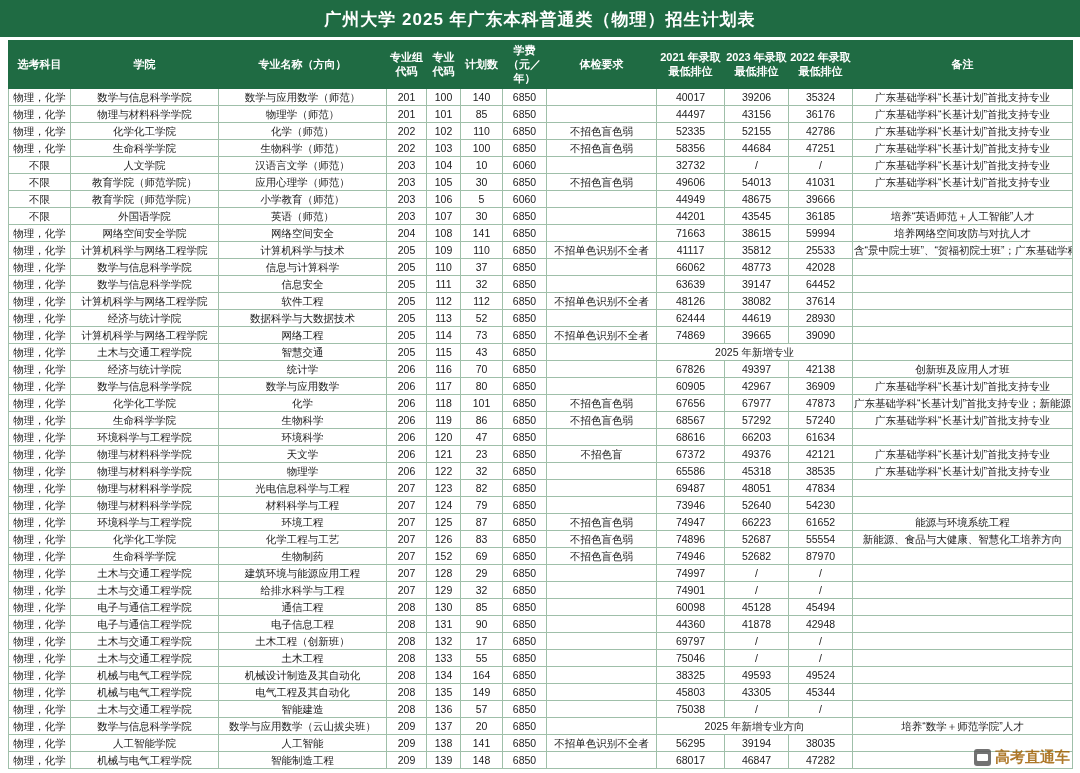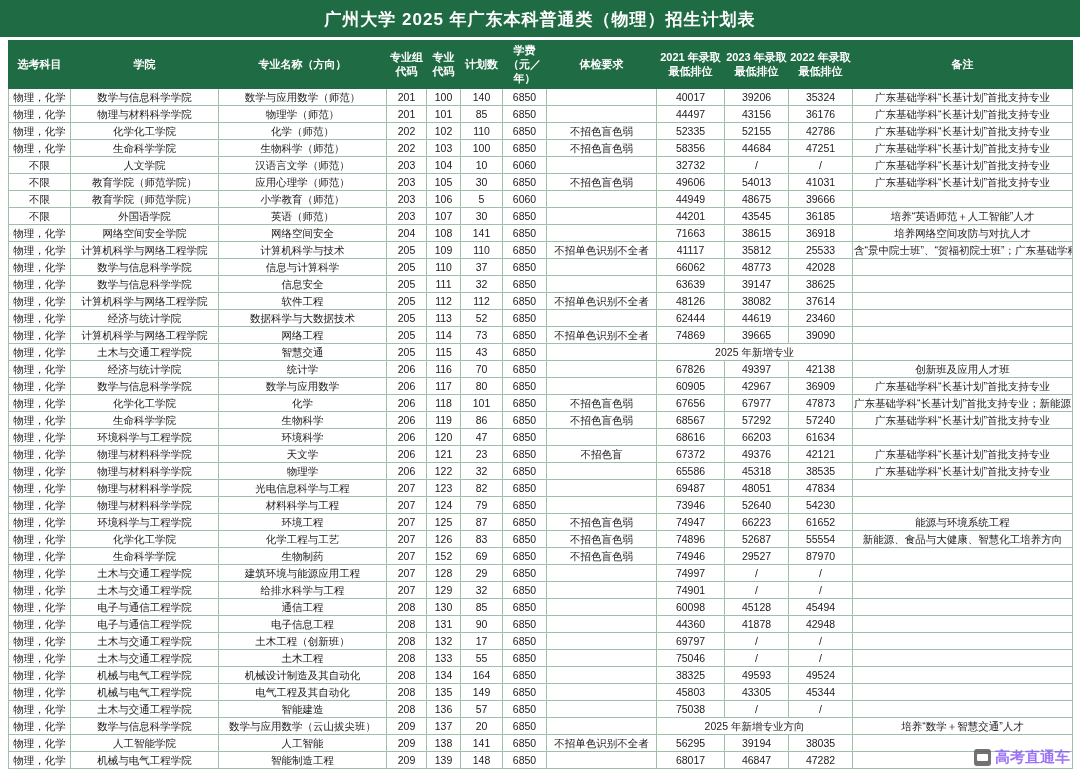--- a/index.html
+++ b/index.html
@@ -69,21 +69,21 @@
   td.major-name { font-size: 10.5px; }
   td.college { font-size: 10px; }
   .span-center { font-size: 10.5px; }
   .watermark {
     position: absolute;
     right: 10px;
     bottom: 6px;
     display: flex;
     align-items: center;
     gap: 4px;
-    color: #8b5cf6;
+    color: #a16207;
     font-size: 15px;
     font-weight: bold;
     opacity: 0.85;
   }
   .wm-icon {
     width: 17px; height: 17px;
     border-radius: 3px;
     background: #5a5a5a;
     position: relative;
     display: inline-block;
@@ -270,21 +270,21 @@
           <td>物理，化学</td>
           <td class="college">网络空间安全学院</td>
           <td class="major-name">网络空间安全</td>
           <td>204</td>
           <td>108</td>
           <td>141</td>
           <td>6850</td>
           <td></td>
           <td>71663</td>
           <td>38615</td>
-          <td>36918</td>
+          <td>59994</td>
           <td class="note">培养网络空间攻防与对抗人才</td>
         </tr>
         <tr>
           <td>物理，化学</td>
           <td class="college">计算机科学与网络工程学院</td>
           <td class="major-name">计算机科学与技术</td>
           <td>205</td>
           <td>109</td>
           <td>110</td>
           <td>6850</td>
@@ -312,21 +312,21 @@
           <td>物理，化学</td>
           <td class="college">数学与信息科学学院</td>
           <td class="major-name">信息安全</td>
           <td>205</td>
           <td>111</td>
           <td>32</td>
           <td>6850</td>
           <td></td>
           <td>63639</td>
           <td>39147</td>
-          <td>38625</td>
+          <td>64452</td>
           <td class="note"></td>
         </tr>
         <tr>
           <td>物理，化学</td>
           <td class="college">计算机科学与网络工程学院</td>
           <td class="major-name">软件工程</td>
           <td>205</td>
           <td>112</td>
           <td>112</td>
           <td>6850</td>
@@ -340,21 +340,21 @@
           <td>物理，化学</td>
           <td class="college">经济与统计学院</td>
           <td class="major-name">数据科学与大数据技术</td>
           <td>205</td>
           <td>113</td>
           <td>52</td>
           <td>6850</td>
           <td></td>
           <td>62444</td>
           <td>44619</td>
-          <td>23460</td>
+          <td>28930</td>
           <td class="note"></td>
         </tr>
         <tr>
           <td>物理，化学</td>
           <td class="college">计算机科学与网络工程学院</td>
           <td class="major-name">网络工程</td>
           <td>205</td>
           <td>114</td>
           <td>73</td>
           <td>6850</td>
@@ -533,21 +533,21 @@
         <tr>
           <td>物理，化学</td>
           <td class="college">生命科学学院</td>
           <td class="major-name">生物制药</td>
           <td>207</td>
           <td>152</td>
           <td>69</td>
           <td>6850</td>
           <td>不招色盲色弱</td>
           <td>74946</td>
-          <td>29527</td>
+          <td>52682</td>
           <td>87970</td>
           <td class="note"></td>
         </tr>
         <tr>
           <td>物理，化学</td>
           <td class="college">土木与交通工程学院</td>
           <td class="major-name">建筑环境与能源应用工程</td>
           <td>207</td>
           <td>128</td>
           <td>29</td>
@@ -673,21 +673,21 @@
         <tr>
           <td>物理，化学</td>
           <td class="college">数学与信息科学学院</td>
           <td class="major-name">数学与应用数学（云山拔尖班）</td>
           <td>209</td>
           <td>137</td>
           <td>20</td>
           <td>6850</td>
           <td></td>
           <td class="span-center" colspan="3">2025 年新增专业方向</td>
-          <td class="note">培养“数学＋智慧交通”人才</td>
+          <td class="note">培养“数学＋师范学院”人才</td>
         </tr>
         <tr>
           <td>物理，化学</td>
           <td class="college">人工智能学院</td>
           <td class="major-name">人工智能</td>
           <td>209</td>
           <td>138</td>
           <td>141</td>
           <td>6850</td>
           <td>不招单色识别不全者</td>

